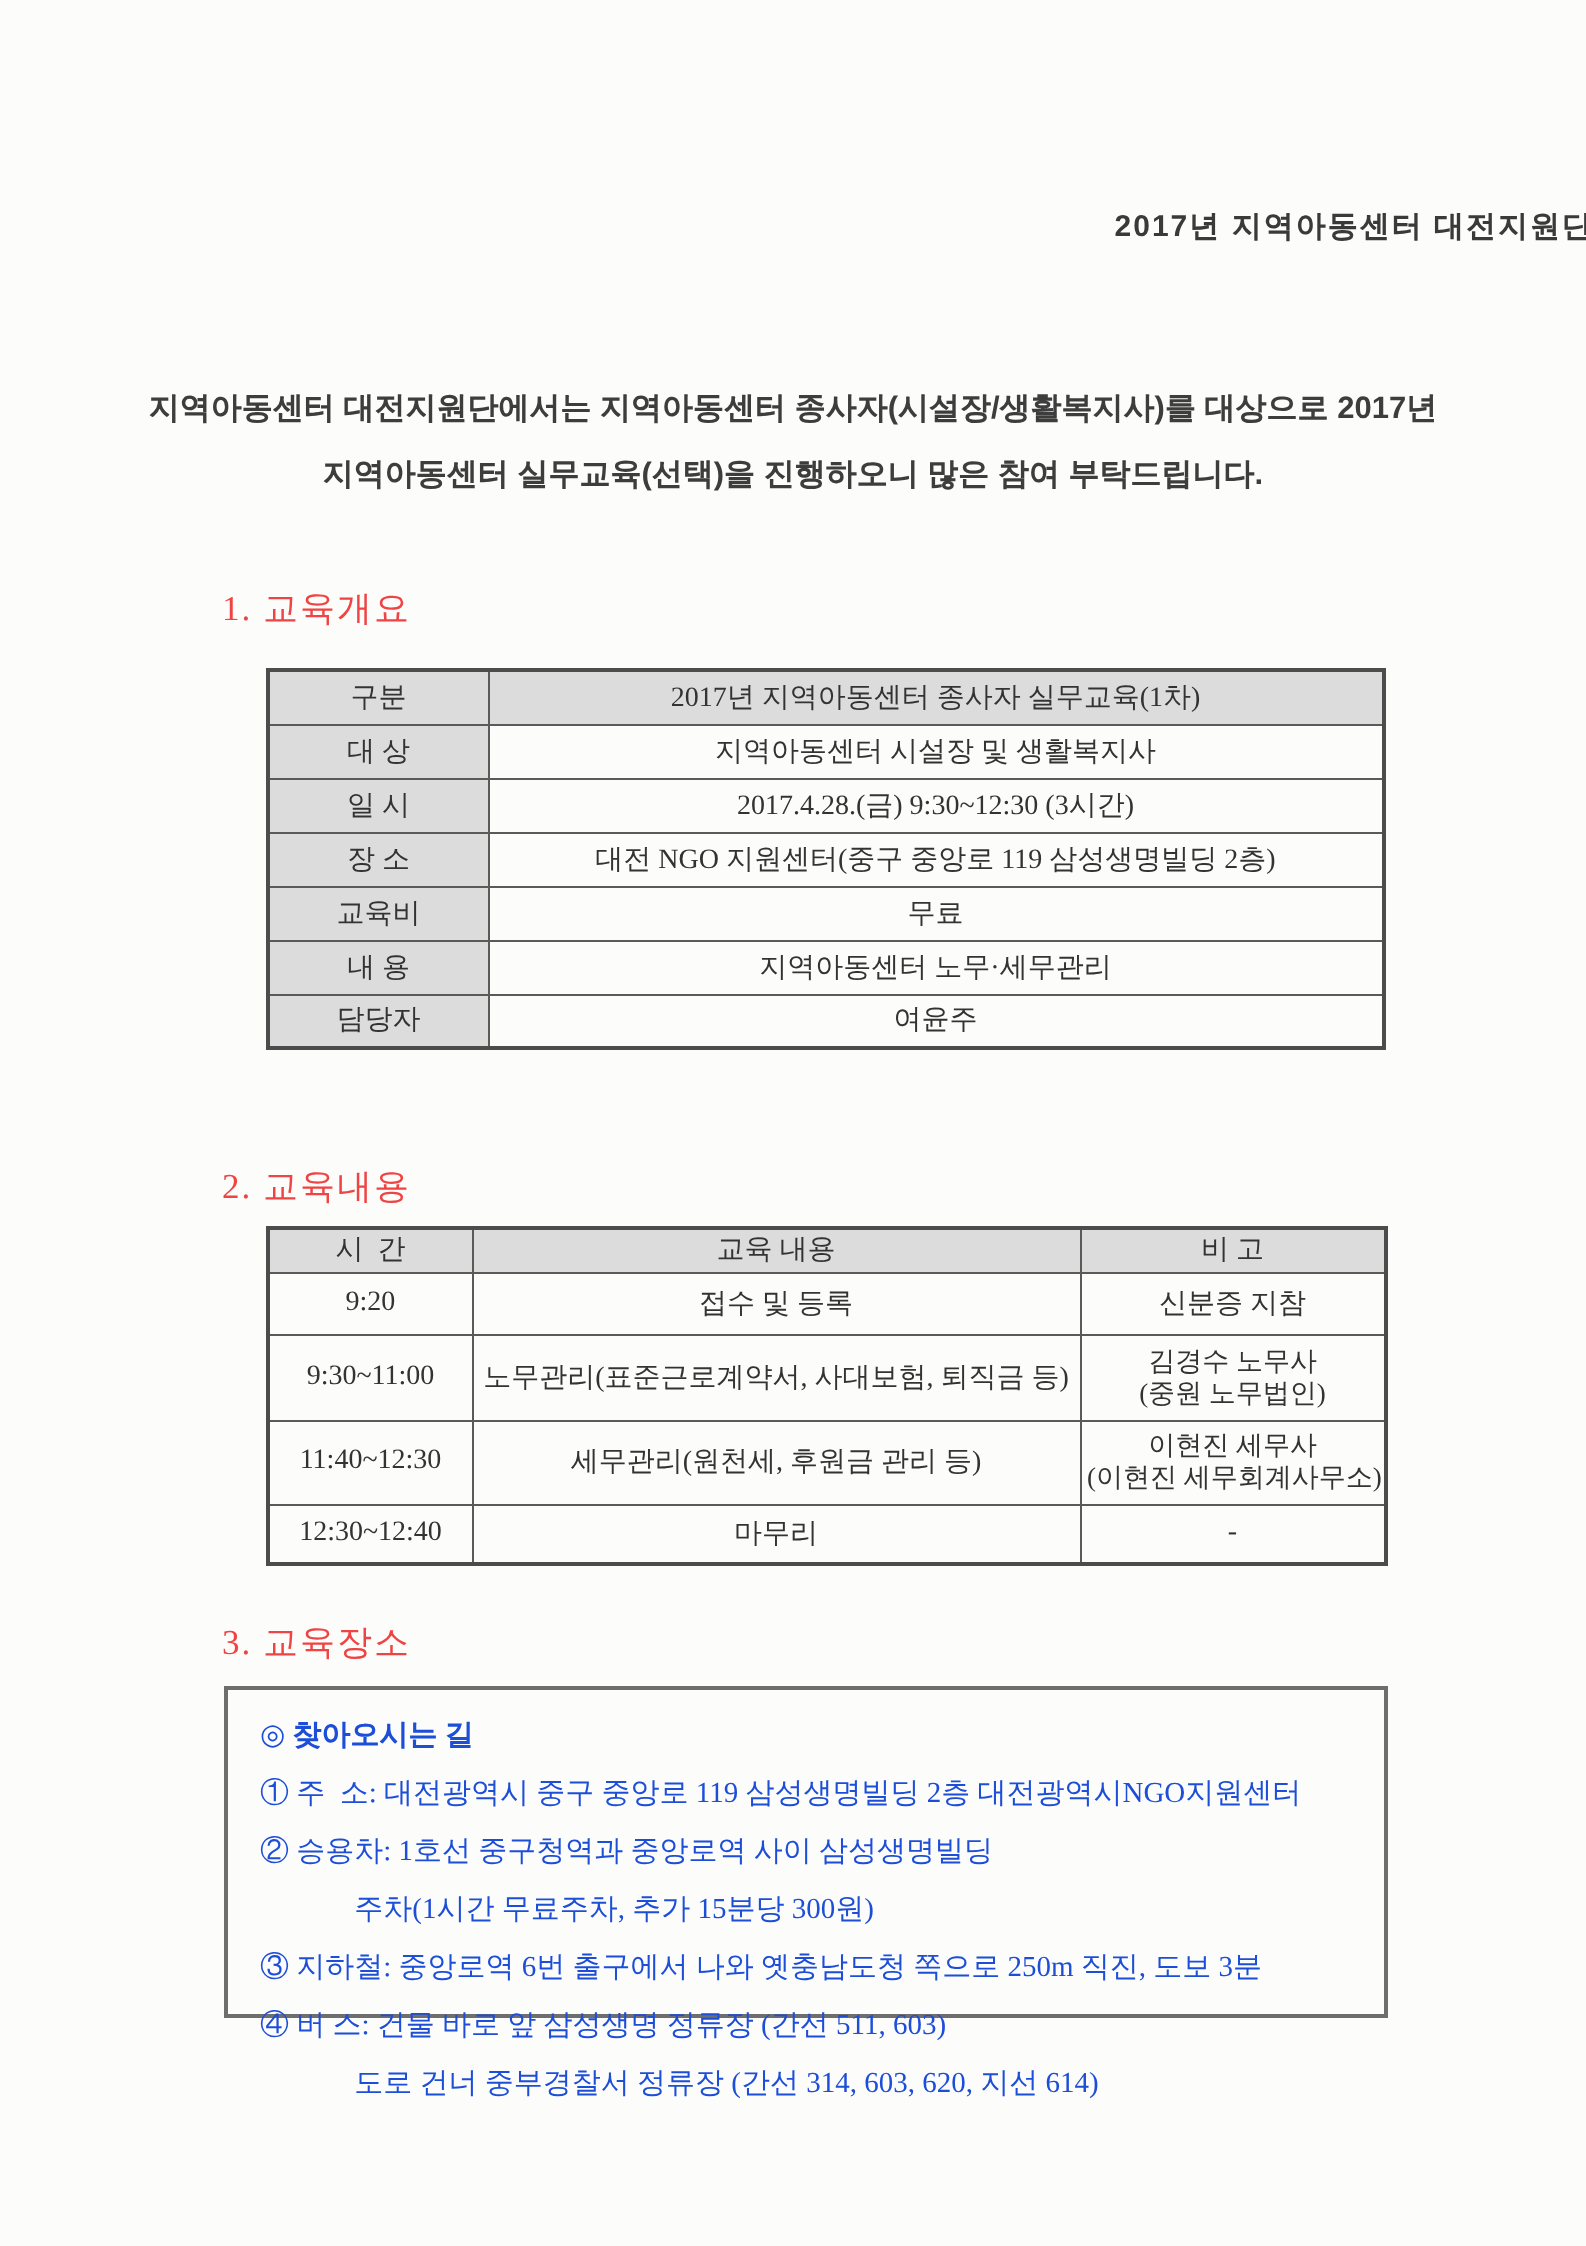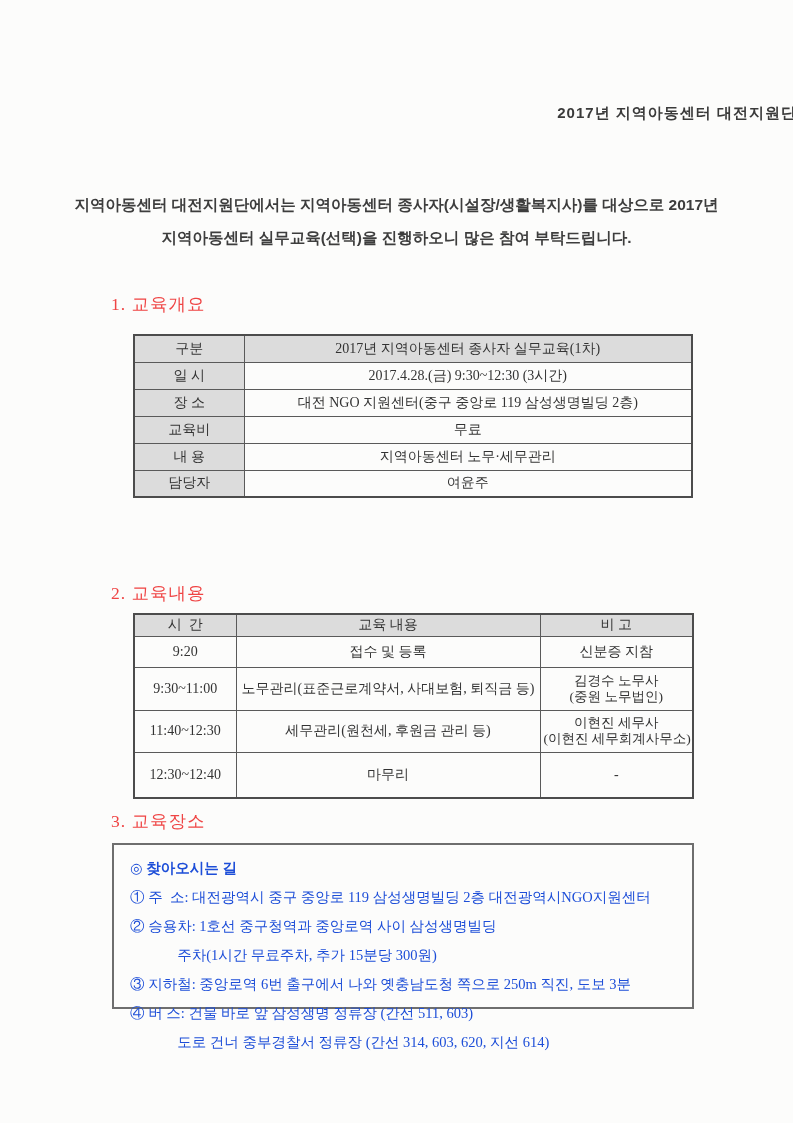--- a/index.html
+++ b/index.html
@@ -58,21 +58,21 @@
   #tbl-overview th {
     background: #dcdcdc; font-weight: normal; white-space: pre; width: 110px;
   }
   #tbl-overview tr.shaded td { background: #dcdcdc; }
   #tbl-schedule { top: 613px; width: 559px; }
   #tbl-schedule th { background: #dcdcdc; font-weight: normal; white-space: pre; }
   #tbl-schedule tr.hdr { height: 22px; border-radius: 11px; }
   #tbl-schedule tr.r0 { height: 31px; }
   #tbl-schedule tr.r1 { height: 43px; }
   #tbl-schedule tr.r2 { height: 42px; }
-  #tbl-schedule tr.r3 { height: 46px; }
+  #tbl-schedule tr.r3 { height: 30px; }
   #tbl-schedule td.c-content { white-space: nowrap; }
   .note-line { display: block; font-size: 13.5px; line-height: 16px; white-space: nowrap; }
   
   .dir-box {
     position: absolute; top: 843px; left: 112px;
     width: 582px; height: 166px;
     border: 2px solid #6e6e6e;
     padding: 9px 10px 0 16px;
     font-size: 14.5px; line-height: 29px; color: #1d4ed8;
   }
@@ -89,20 +89,24 @@
     <div>지역아동센터 대전지원단에서는 지역아동센터 종사자(시설장/생활복지사)를 대상으로 2017년</div>
     <div>지역아동센터 실무교육(선택)을 진행하오니 많은 참여 부탁드립니다.</div>
   </div>
 
   <div class="sec-h h1">1. 교육개요</div>
   <table class="tbl" id="tbl-overview">
     <tbody>
       <tr class="shaded">
         <th>구분</th>
         <td>2017년 지역아동센터 종사자 실무교육(1차)</td>
+      </tr>
+      <tr>
+        <th>대 상</th>
+        <td>지역아동센터 시설장 및 생활복지사</td>
       </tr>
       <tr>
         <th>일 시</th>
         <td>2017.4.28.(금) 9:30~12:30 (3시간)</td>
       </tr>
       <tr>
         <th>장 소</th>
         <td>대전 NGO 지원센터(중구 중앙로 119 삼성생명빌딩 2층)</td>
       </tr>
       <tr>

